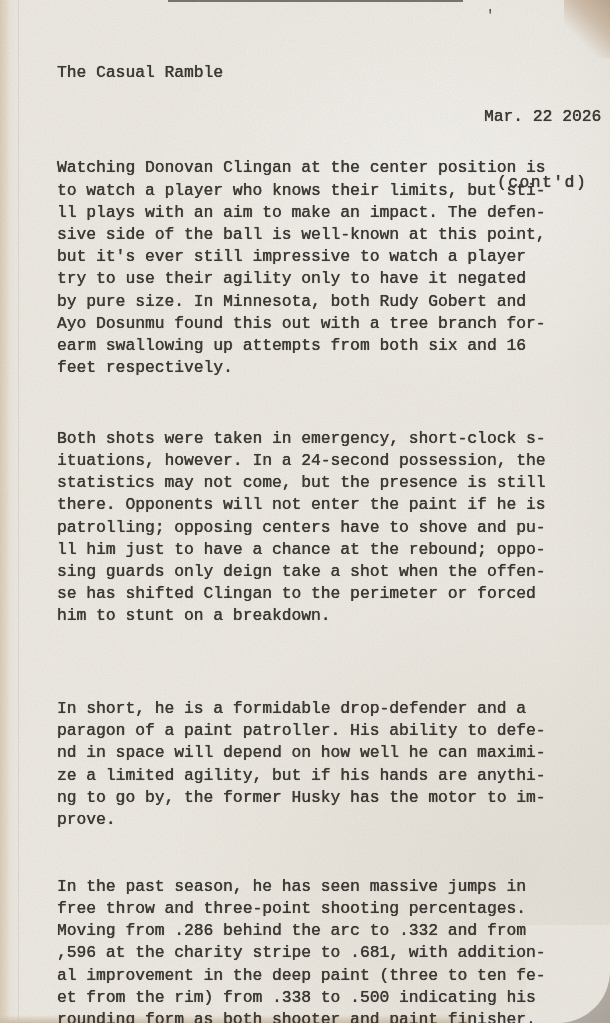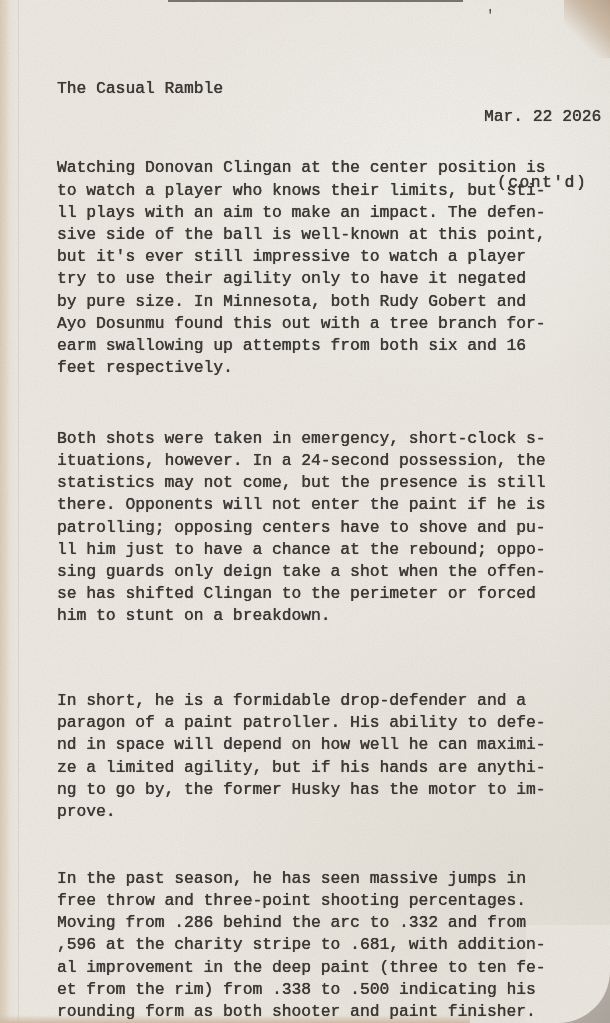--- a/index.html
+++ b/index.html
@@ -91,35 +91,35 @@
   
   .masthead {
     position: absolute;
     top: 62px; left: 57px; right: 28px;
     z-index: 3;
     font-size: 16.3px;
     line-height: 22px;
     white-space: pre;
     text-shadow: 0 0 0.7px currentColor, 0.3px 0.3px 0.5px rgba(46,43,39,0.55);
   }
-  .masthead-title { position: absolute; left: 0; top: 16px; }
+  .masthead-title { position: absolute; left: 0; top: 0; }
   .dateblock { position: absolute; left: 399px; top: 0; text-align: left; margin-left: 28px; }
   .dateblock .contd { padding-left: 13px; letter-spacing: 1.5px; }
   .body-text {
     position: absolute;
     top: 113px; left: 57px;
     z-index: 3;
     font-size: 16.3px;
     line-height: 22.2px;
     white-space: pre;
     text-shadow: 0 0 0.7px currentColor, 0.3px 0.3px 0.5px rgba(46,43,39,0.5);
   }
   .body-text p { margin: 0; }
   .body-text p:nth-child(1) { margin-bottom: 4px; }
-  .body-text p:nth-child(2) { margin-bottom: 18px; }
+  .body-text p:nth-child(2) { margin-bottom: 26px; }
   .body-text p:nth-child(3) { }
   .body-text p:nth-child(4) { margin-bottom: 12px; }
 </style>
 </head>
 <body>
 
 <div class="page">
 
   <div class="fold-line"></div>
   <div class="edge-left"></div>

